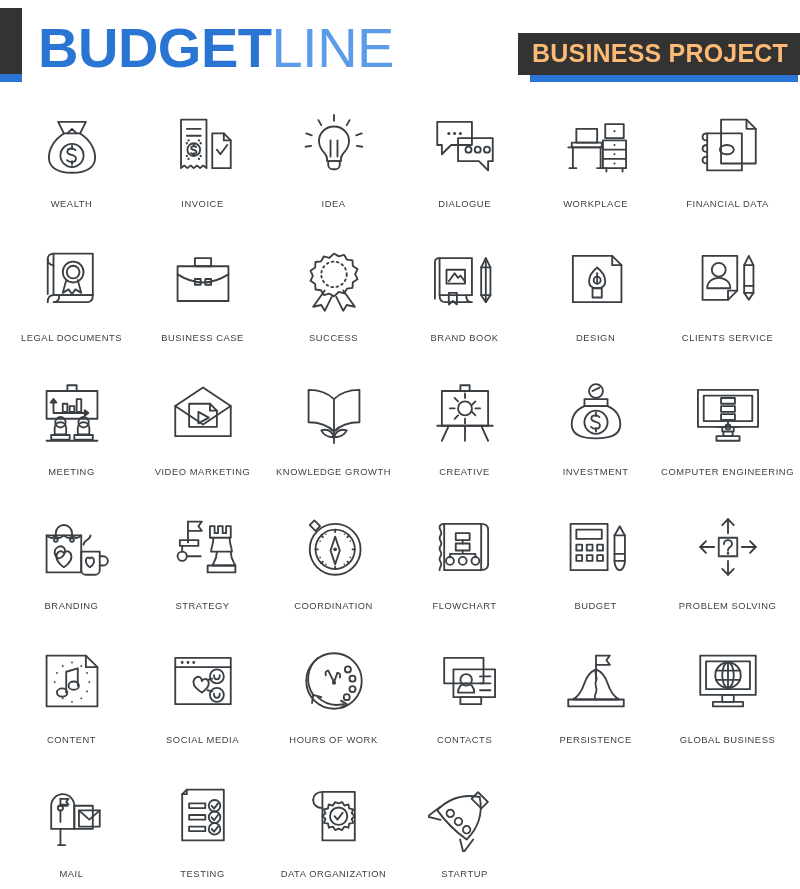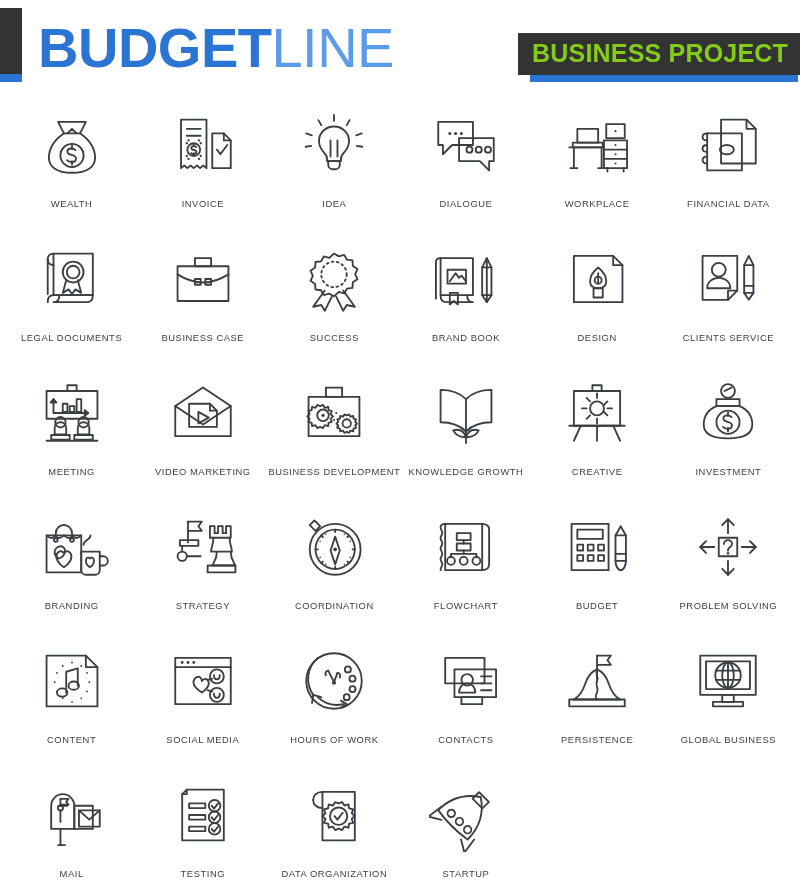--- a/index.html
+++ b/index.html
@@ -50,21 +50,21 @@
     color: #5b9bea;
     font-weight: 400;
   }
   .badge-wrap {
     position: absolute;
     right: 0px; top: 33px;
     width: 282px;
   }
   .badge {
     background: #333333;
-    color: #84cc16;
+    color: #fdba74;
     font-size: 25px;
     font-weight: 700;
     letter-spacing: 0.2px;
     padding: 6px 14px 7px 14px;
     text-align: left;
     white-space: nowrap;
   }
   .badge-accent {
     height: 7px;
     background: #2a74d4;
@@ -329,37 +329,20 @@
             <path d="M20 24h18l6 6v14H20z"></path>
             <path d="M38 24v6h6"></path>
             <path d="M28 31l9 5-9 5z"></path>
           </svg>
         </div>
         <div class="label">VIDEO MARKETING</div>
       </div>
       <div class="cell">
         <div class="icon-box">
           <svg viewBox="0 0 64 64">
-            <path d="M25 10h14v8H25z"></path>
-            <path d="M10 18h44v34H10z"></path>
-            <path d="M20 26l2.5-1 1.5 2.5 3-.8.3 2.8 2.8.8-1 2.7 2 2-2 2 1 2.7-2.8.8-.3 2.8-3-.8-1.5 2.5-2.5-1-2.5 1-1.5-2.5-3 .8-.3-2.8-2.8-.8 1-2.7-2-2 2-2-1-2.7 2.8-.8.3-2.8 3 .8 1.5-2.5z"></path>
-            <circle cx="22.5" cy="34" r="5"></circle>
-            <circle class="fillmark" cx="22.5" cy="34" r="1.4"></circle>
-            <path d="M43 34l2-.8 1.2 2 2.4-.6.3 2.2 2.2.7-.8 2.1 1.6 1.6-1.6 1.6.8 2.1-2.2.7-.3 2.2-2.4-.6-1.2 2-2-.8-2 .8-1.2-2-2.4.6-.3-2.2-2.2-.7.8-2.1-1.6-1.6 1.6-1.6-.8-2.1 2.2-.7.3-2.2 2.4.6 1.2-2z"></path>
-            <circle cx="43" cy="41" r="3.6"></circle>
-            <circle class="fillmark" cx="34" cy="32" r="0.9"></circle>
-            <circle class="fillmark" cx="32" cy="38" r="0.9"></circle>
-            <circle class="fillmark" cx="35" cy="44" r="0.9"></circle>
-          </svg>
-        </div>
-        <div class="label">BUSINESS DEVELOPMENT</div>
-      </div>
-      <div class="cell">
-        <div class="icon-box">
-          <svg viewBox="0 0 64 64">
             <path d="M32 20c-5-5-13-8-22-8v28c9 0 17 3 22 8 5-5 13-8 22-8V12c-9 0-17 3-22 8z"></path>
             <path d="M32 20v28"></path>
             <path d="M32 48v10"></path>
             <path d="M32 53c-5 0-9-2-11-6 5-1.5 9 0 11 6z"></path>
             <path d="M32 53c5 0 9-2 11-6-5-1.5-9 0-11 6z"></path>
           </svg>
         </div>
         <div class="label">KNOWLEDGE GROWTH</div>
       </div>
       <div class="cell">
@@ -382,20 +365,37 @@
             <circle cx="32" cy="13" r="6"></circle>
             <path d="M29 13l6-3"></path>
             <path d="M22 20h20v6H22z"></path>
             <path d="M22 26c-7 3-11 9-11 16s6 12 21 12 21-5 21-12-4-13-11-16z"></path>
             <circle cx="32" cy="40" r="10"></circle>
             <path d="M35 35.5c-1-1-2.2-1.5-3.5-1.5-2 0-3.5 1.2-3.5 2.8s1.6 2.3 3.6 2.8 3.8 1.1 3.8 3-1.7 3.1-3.9 3.1c-1.4 0-2.8-.5-3.8-1.6"></path>
             <path d="M32 31.5v3M32 45v3"></path>
           </svg>
         </div>
         <div class="label">INVESTMENT</div>
+      </div>
+      <div class="cell">
+        <div class="icon-box">
+          <svg viewBox="0 0 64 64">
+            <path d="M6 12h52v32H6z"></path>
+            <path d="M11 17h42v22H11z"></path>
+            <path d="M26 19h12v5H26zM26 26h12v5H26zM26 33h12v5H26z"></path>
+            <path d="M32 38v5"></path>
+            <circle cx="32" cy="44" r="2.2"></circle>
+            <path d="M28 44h-6M36 44h6"></path>
+            <path d="M27 44v4M37 44v4"></path>
+            <path d="M26 44h12"></path>
+            <path d="M28 48h8v4h-8z"></path>
+            <path d="M22 52h20v4H22z"></path>
+          </svg>
+        </div>
+        <div class="label">COMPUTER ENGINEERING</div>
       </div>
       <div class="cell">
         <div class="icon-box">
           <svg viewBox="0 0 64 64">
             <path d="M10 22h30v32H10z"></path>
             <path d="M10 22c3 3 6 3 7.5 0 1.5 3 4.5 3 7.5 0 3 3 6 3 7.5 0 1.5 3 4.5 3 7.5 0"></path>
             <path d="M18 24v-4a7 7 0 0 1 14 0v4"></path>
             <circle cx="18" cy="26" r="1.6"></circle>
             <circle cx="32" cy="26" r="1.6"></circle>
             <path d="M20 46c-4-3-4-8 0-10 3-1.5 6 0 6 3.5 0 3.5 -3 6-6 6.5z" transform="translate(0,-4)"></path>

